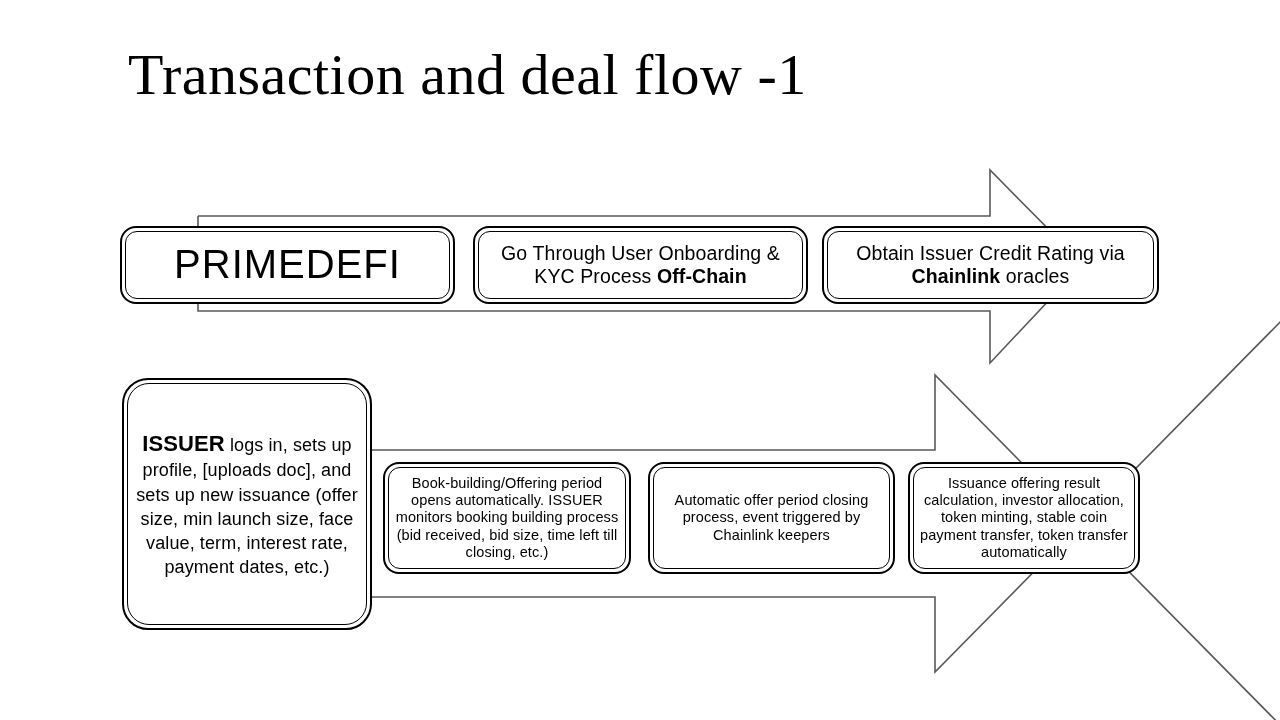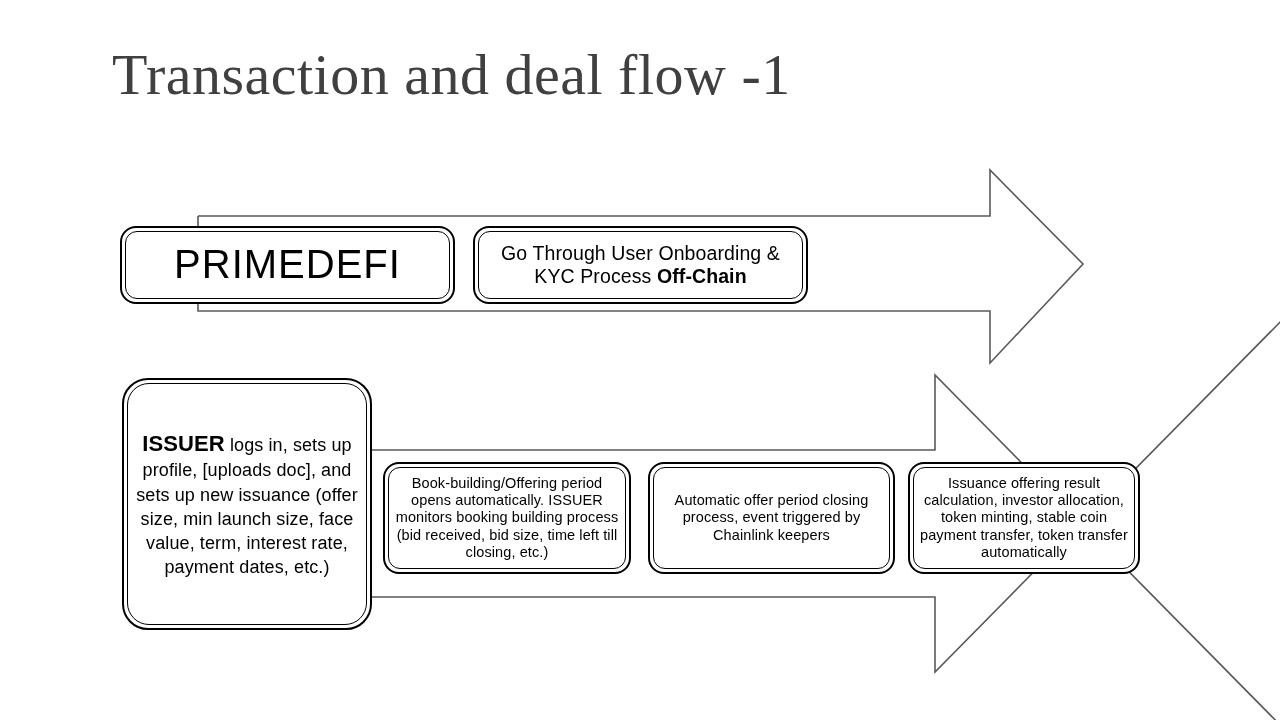--- a/index.html
+++ b/index.html
@@ -19,27 +19,27 @@
     position: absolute;
     left: 0; top: 0;
     width: 1280px;
     height: 720px;
     background: #ffffff;
   }
 
   
   .slide-title {
     position: absolute;
-    left: 112px;
+    left: 128px;
     top: 44px;
     width: 1020px;
     font-family: "Liberation Serif", "DejaVu Serif", serif;
     font-size: 58px;
     line-height: 1.08;
-    color: #404040;
+    color: #000000;
     letter-spacing: 0.5px;
     white-space: nowrap;
   }
 
   
   .arrow-layer {
     position: absolute;
     left: 0; top: 0;
     width: 1280px;
     height: 720px;
@@ -144,20 +144,25 @@
       <div class="txt">PRIMEDEFI</div>
     </div>
   </div>
 
   <div class="pbox row1" id="box-onboarding">
     <div class="inner">
       <div class="txt"><span>Go Through User Onboarding &amp; KYC Process </span><b>Off-Chain</b></div>
     </div>
   </div>
 
+  <div class="pbox row1" id="box-rating">
+    <div class="inner">
+      <div class="txt"><span>Obtain Issuer Credit Rating via </span><b>Chainlink</b><span> oracles</span></div>
+    </div>
+  </div>
 
   <div class="pbox" id="box-issuer">
     <div class="inner">
       <div class="txt"><b>ISSUER</b><span> logs in, sets up profile, [uploads doc], and sets up new issuance (offer size, min launch size, face value, term, interest rate,  payment dates, etc.)</span></div>
     </div>
   </div>
 
   <div class="pbox row2" id="box-bookbuilding">
     <div class="inner">
       <div class="txt tiny-note">Book-building/Offering period opens automatically. ISSUER monitors booking building process  (bid received, bid size, time left till closing, etc.)</div>

